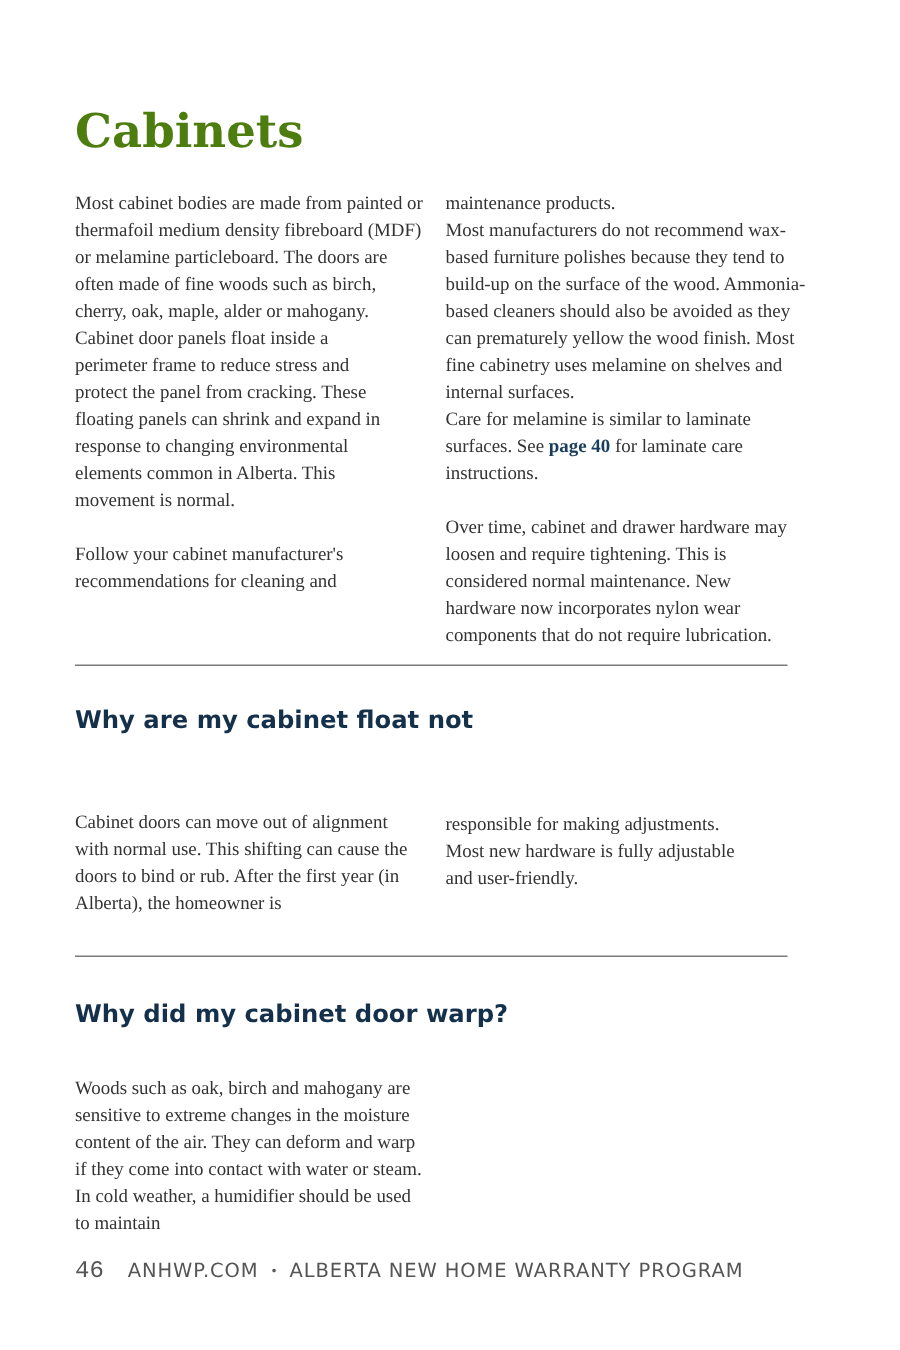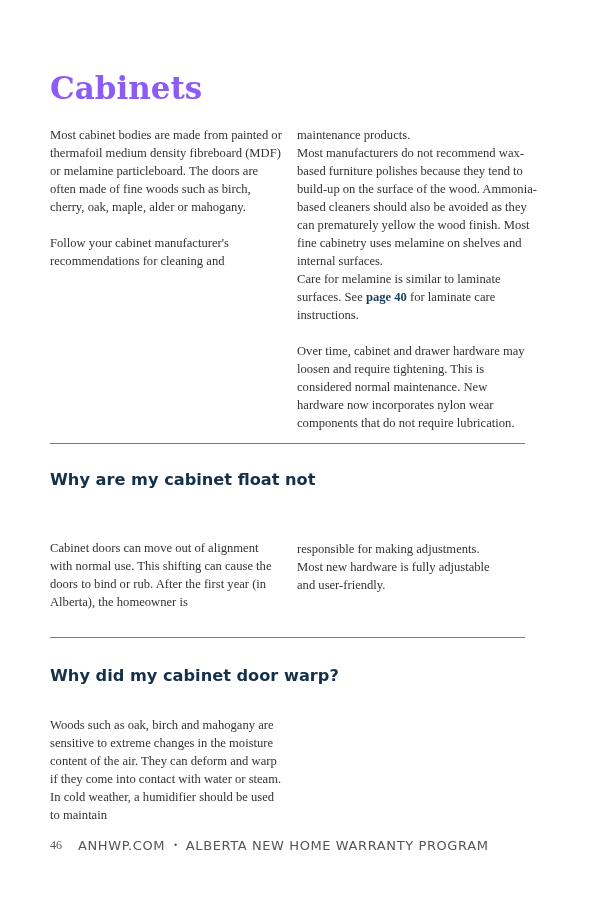--- a/index.html
+++ b/index.html
@@ -1,21 +1,21 @@
 <!DOCTYPE html>
 <html><head>
 <meta charset="utf-8">
 <style>
   html, body { margin: 0; padding: 0; background: #ffffff; }
   body { width: 600px; height: 900px; position: relative; overflow: hidden; }
   .page { position: absolute; left: 0; top: 0; width: 600px; height: 900px; background: #fff; }
   .title {
     position: absolute; left: 50px; top: 70px;
     font-family: "DejaVu Serif", serif; font-weight: bold;
-    font-size: 31px; color: #8b5cf6; margin: 0; letter-spacing: 0px;
+    font-size: 31px; color: #4d7c0f; margin: 0; letter-spacing: 0px;
   }
   .body-text {
     font-family: "Liberation Serif", serif; font-size: 12.6px; line-height: 18px;
     color: #333333;
   }
   .col { position: absolute; width: 240px; }
   .col p { margin: 0; }
   .col .gap { height: 18px; }
   .left { left: 50px; }
   .right { left: 297px; }
@@ -24,36 +24,37 @@
   .heading {
     position: absolute; left: 50px; margin: 0;
     font-family: "DejaVu Sans", sans-serif; font-weight: bold;
     font-size: 16.2px; line-height: 21px; color: #14304a;
   }
   .footer {
     position: absolute; left: 50px; top: 838px;
     display: flex; align-items: center;
   }
   .footer .pg {
-    font-family: Liberation Serif, serif; font-size: 12px; color: #555; margin-right: 16px;
+    font-family: Liberation Mono, monospace; font-size: 16px; color: #555; margin-right: 16px;
   }
   .footer .ft {
     font-family: "DejaVu Sans", sans-serif; font-size: 13px; letter-spacing: 0.6px; color: #555;
   }
   .footer .dot { margin: 0 8px; font-family: "DejaVu Sans", sans-serif; font-size: 8px; color: #555; }
 </style>
 </head>
 <body>
 
 <div class="page">
 
   <h1 class="title">Cabinets</h1>
 
   <div class="col left body-text" style="top:126px;">
     <p style="width:232px;">Most cabinet bodies are made from painted or thermafoil medium density fibreboard (MDF) or melamine particleboard. The doors are often made of fine woods such as birch, cherry, oak, maple, alder or mahogany.</p>
+    <p style="width:205px;">Cabinet door panels float inside a perimeter frame to reduce stress and protect the panel from cracking. These floating panels can shrink and expand in response to changing environmental elements common in Alberta. This movement is normal.</p>
     <div class="gap"></div>
     <p style="width:205px;">Follow your cabinet manufacturer's recommendations for cleaning and</p>
   </div>
 
   <div class="col right body-text" style="top:126px; width:240px;">
     <p>maintenance products.</p>
     <p>Most manufacturers do not recommend wax-based furniture polishes because they tend to build-up on the surface of the wood. Ammonia-based cleaners should also be avoided as they can prematurely yellow the wood finish. Most fine cabinetry uses melamine on shelves and internal surfaces.</p>
     <p style="width:210px;"><span>Care for melamine is similar to laminate surfaces. See </span><a class="link">page 40 </a><span>for laminate care instructions.</span></p>
     <div class="gap"></div>
     <p style="width:232px;">Over time, cabinet and drawer hardware may loosen and require tightening. This is considered normal maintenance. New hardware now incorporates nylon wear components that do not require lubrication.</p>

